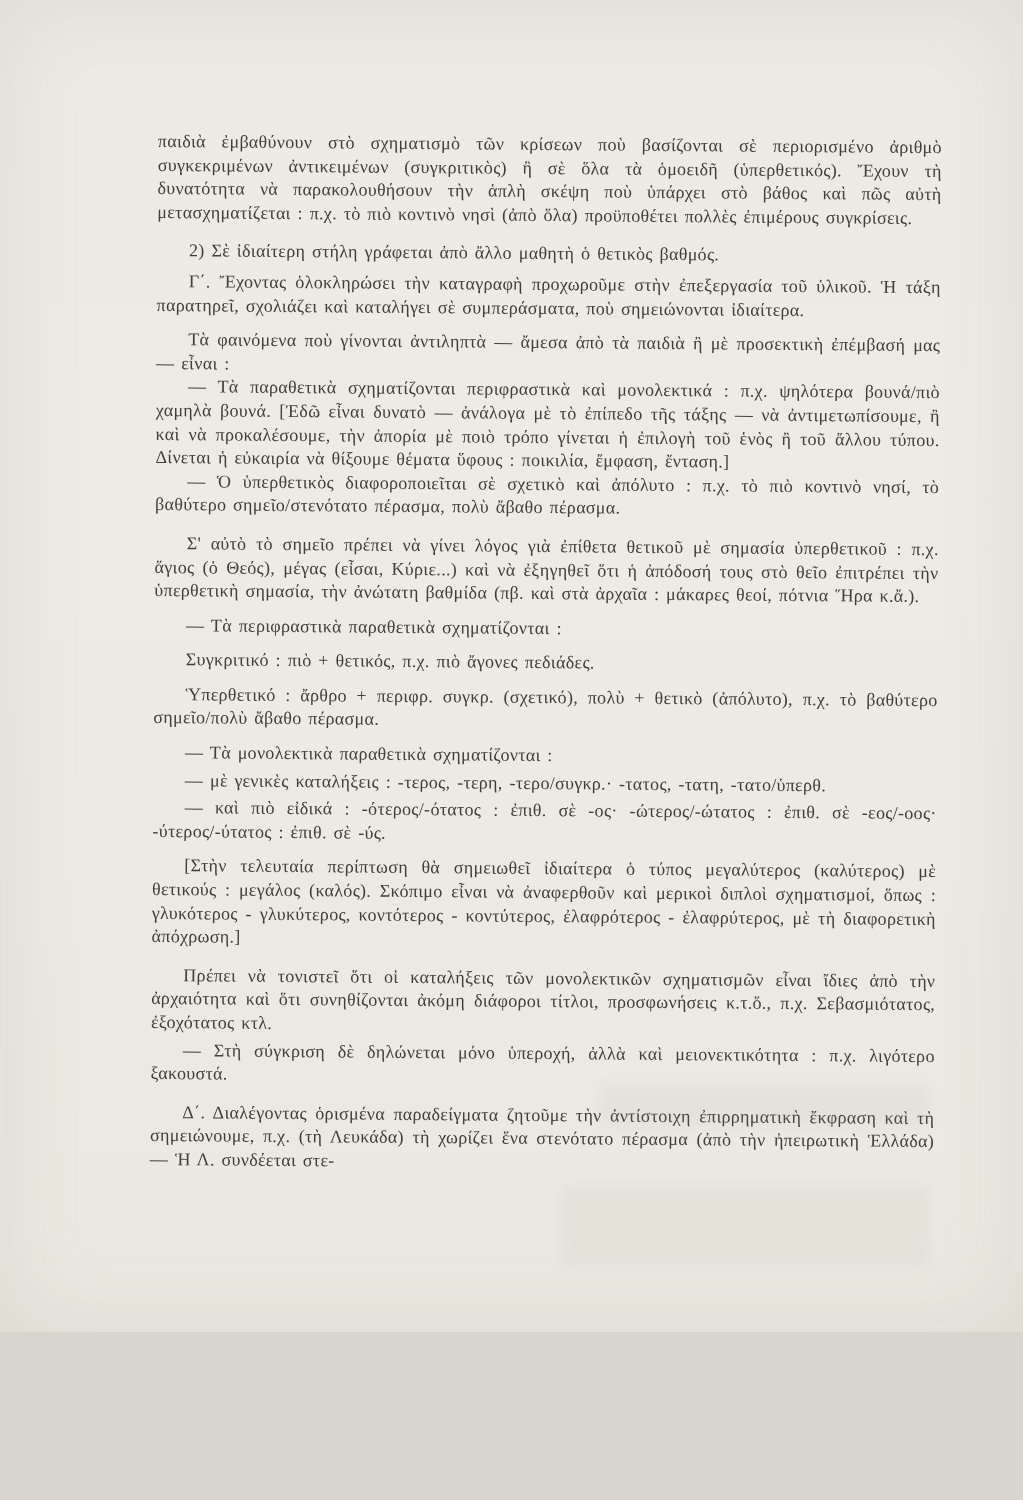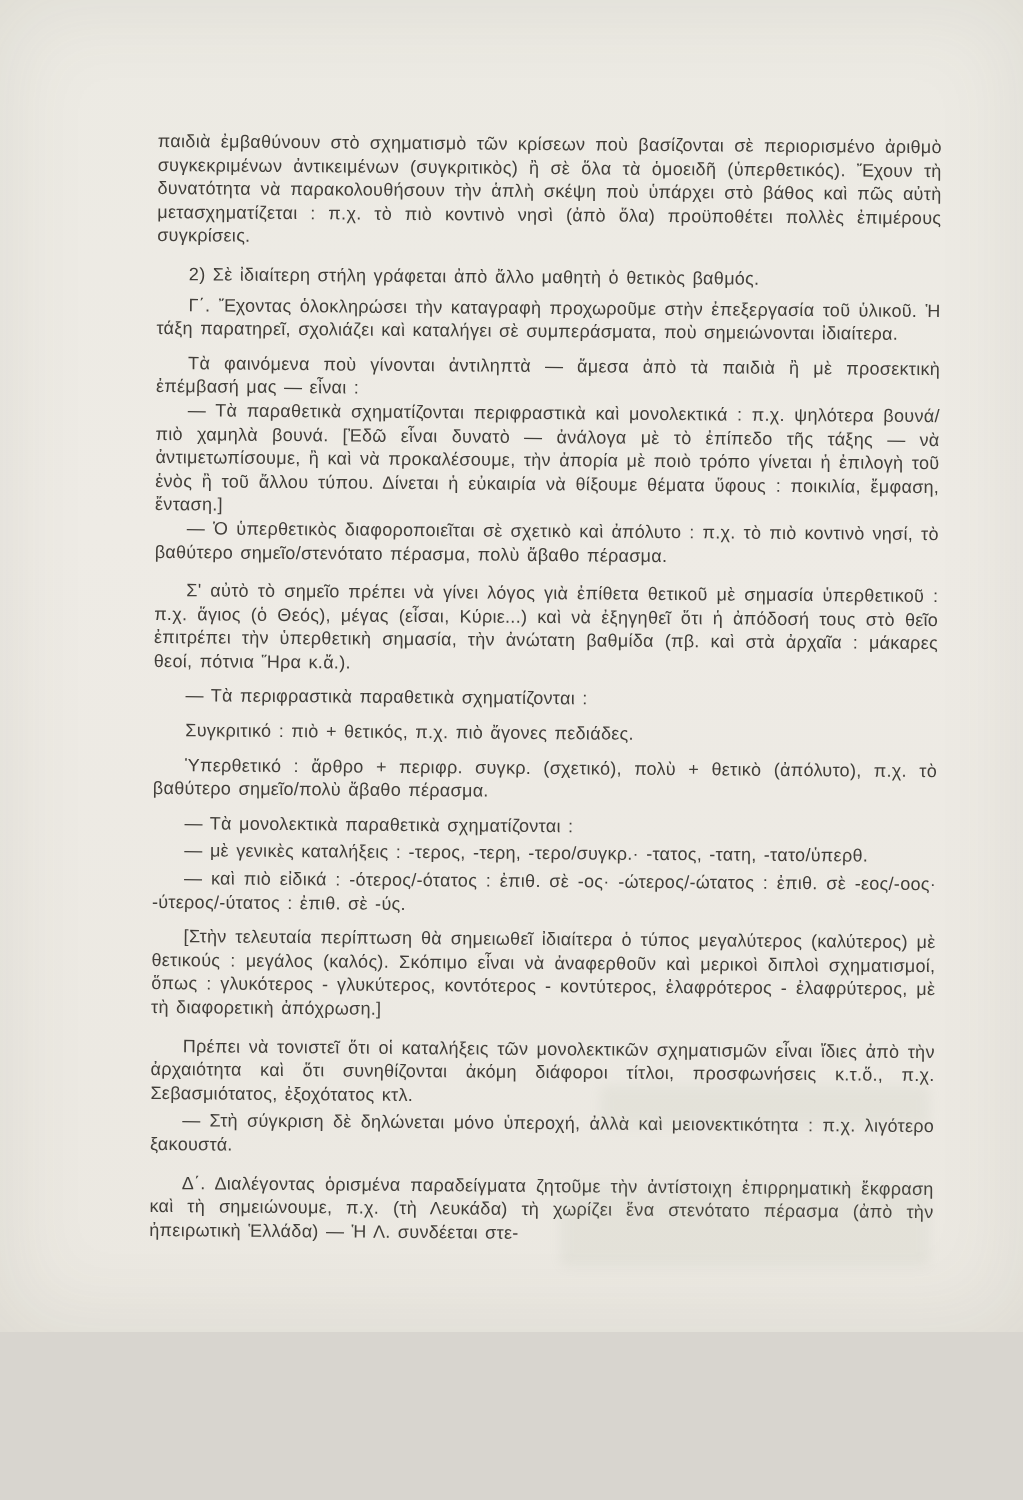--- a/index.html
+++ b/index.html
@@ -10,21 +10,21 @@
     overflow: hidden;
     background: #d8d5cf;
   }
   .page {
     position: relative;
     width: 1023px;
     height: 1332px;
     background: var(--paper, #edeae4);
     background-image: linear-gradient(180deg, #eceae3 0%, #eeebe5 40%, #ebe8e1 100%);
     box-shadow: inset 0 0 90px rgba(90, 85, 70, 0.10);
-    font-family: Liberation Sans, sans-serif;
+    font-family: Liberation Serif, serif;
     color: var(--ink, #413e39);
     overflow: hidden;
   }
   .text-block {
     position: absolute;
     left: 158px;
     top: 130px;
     width: 784px;
     transform: rotate(0.45deg);
     transform-origin: top left;

